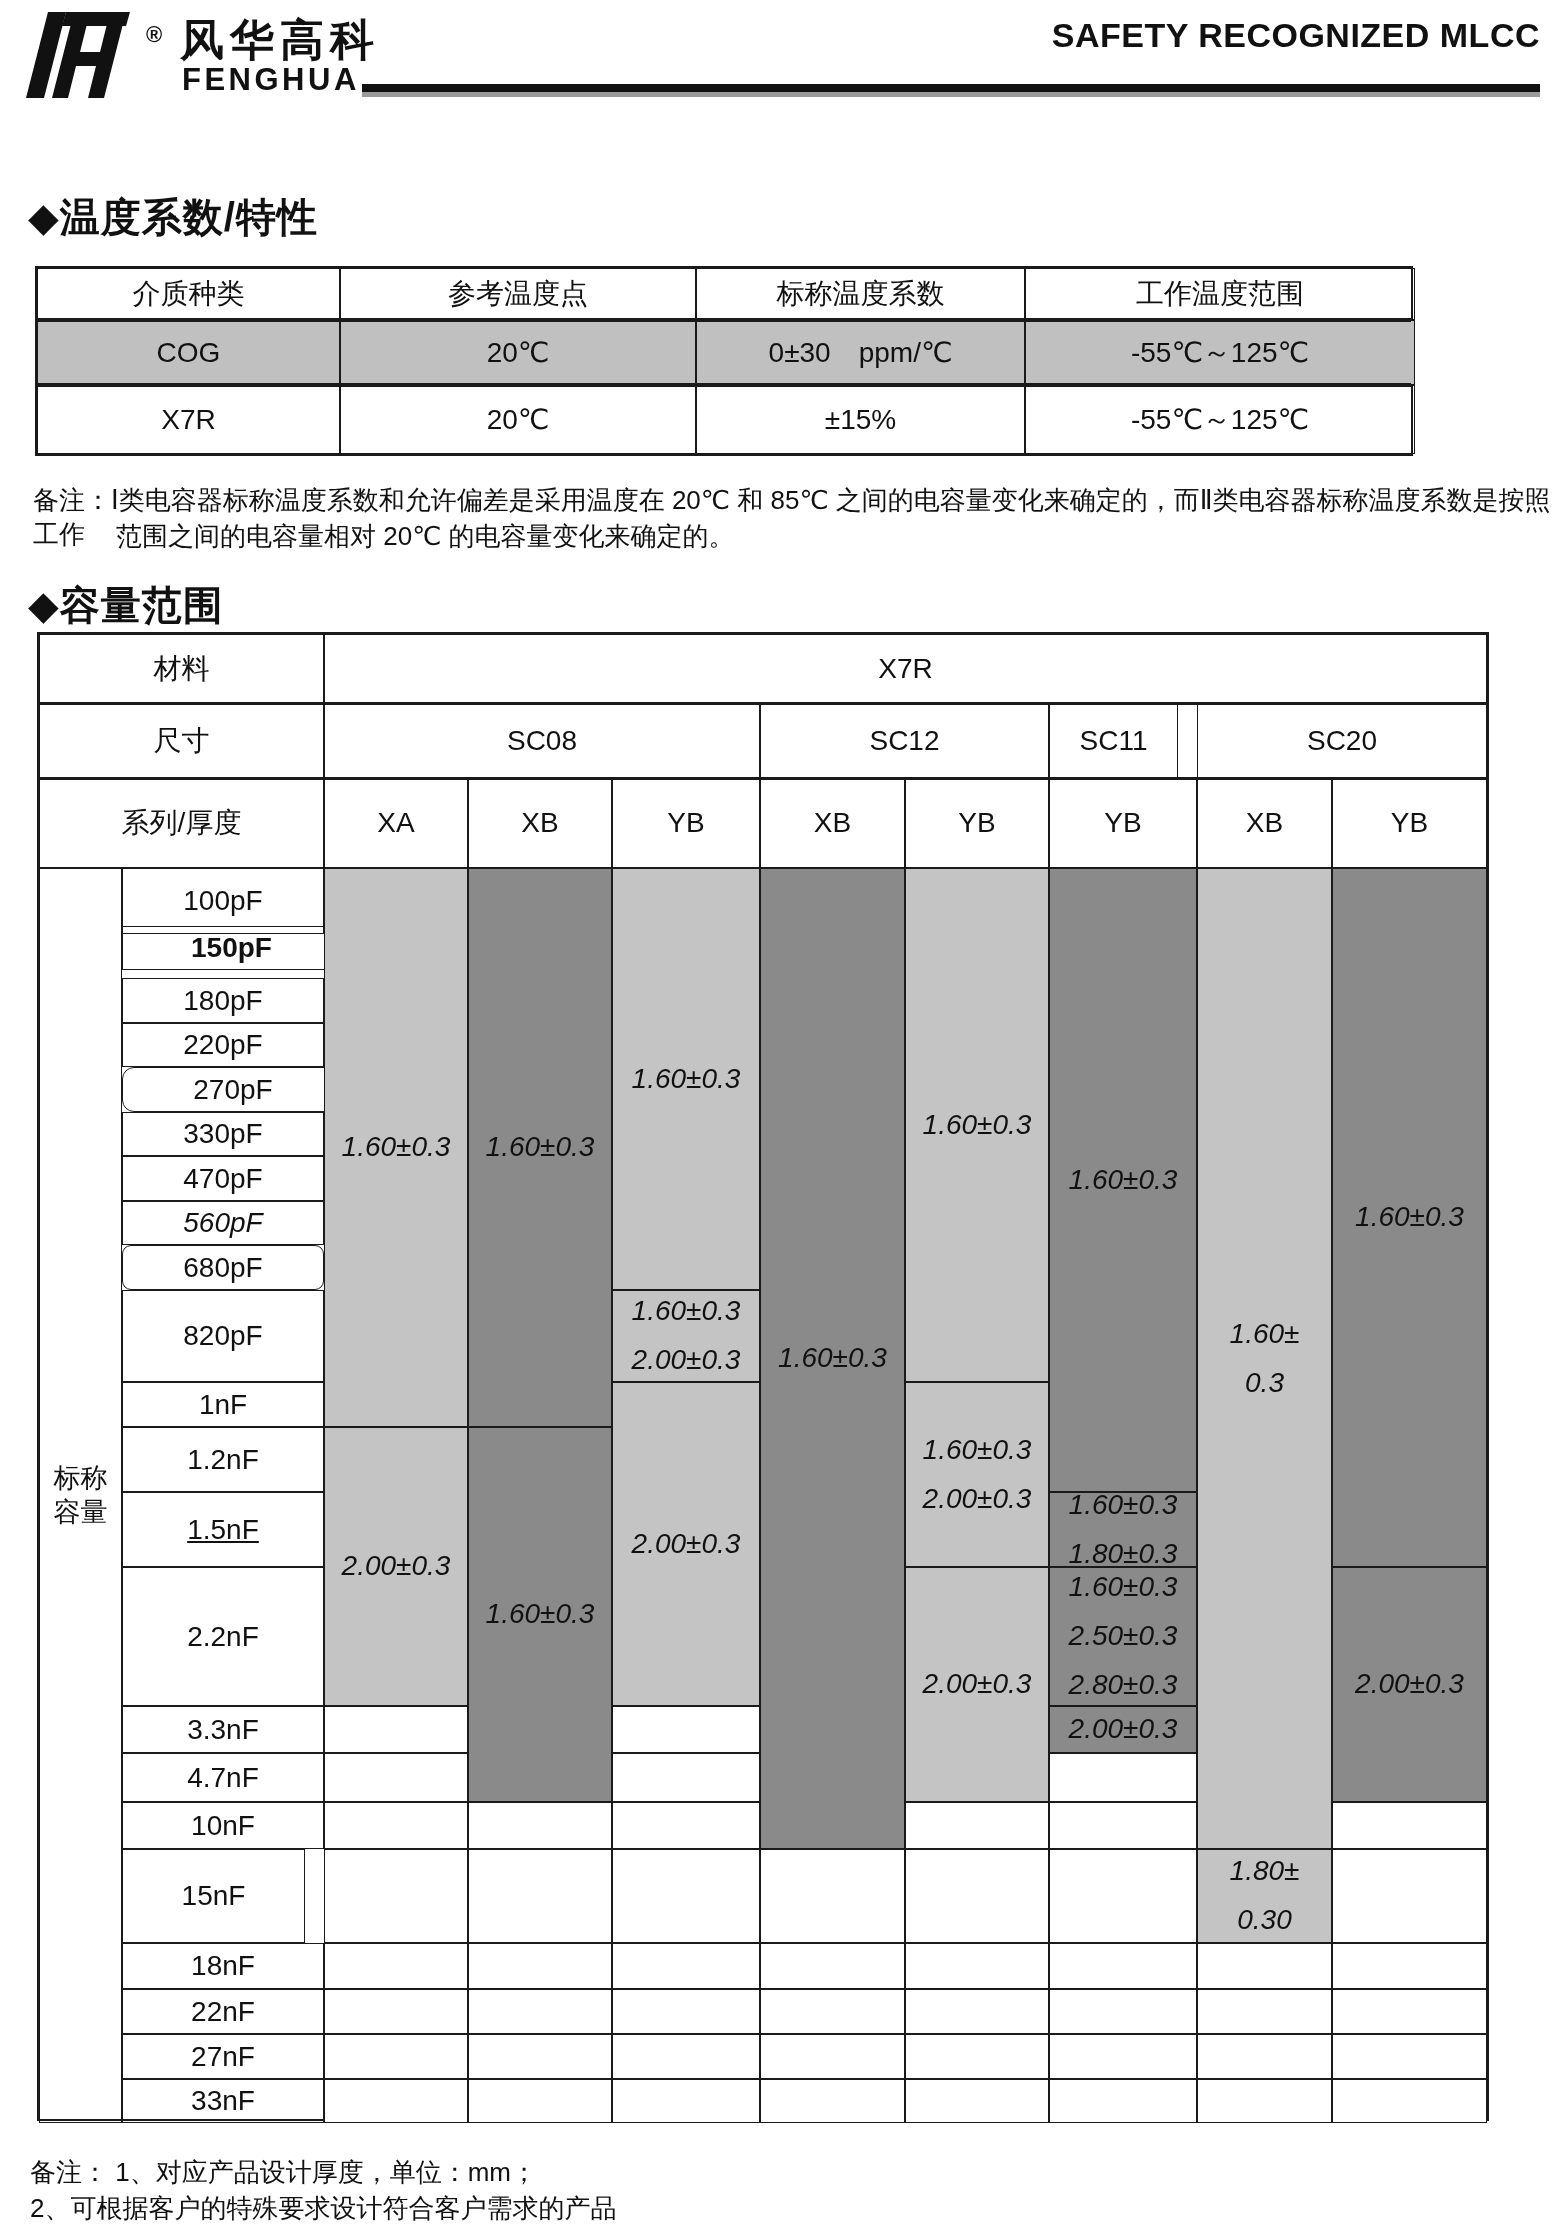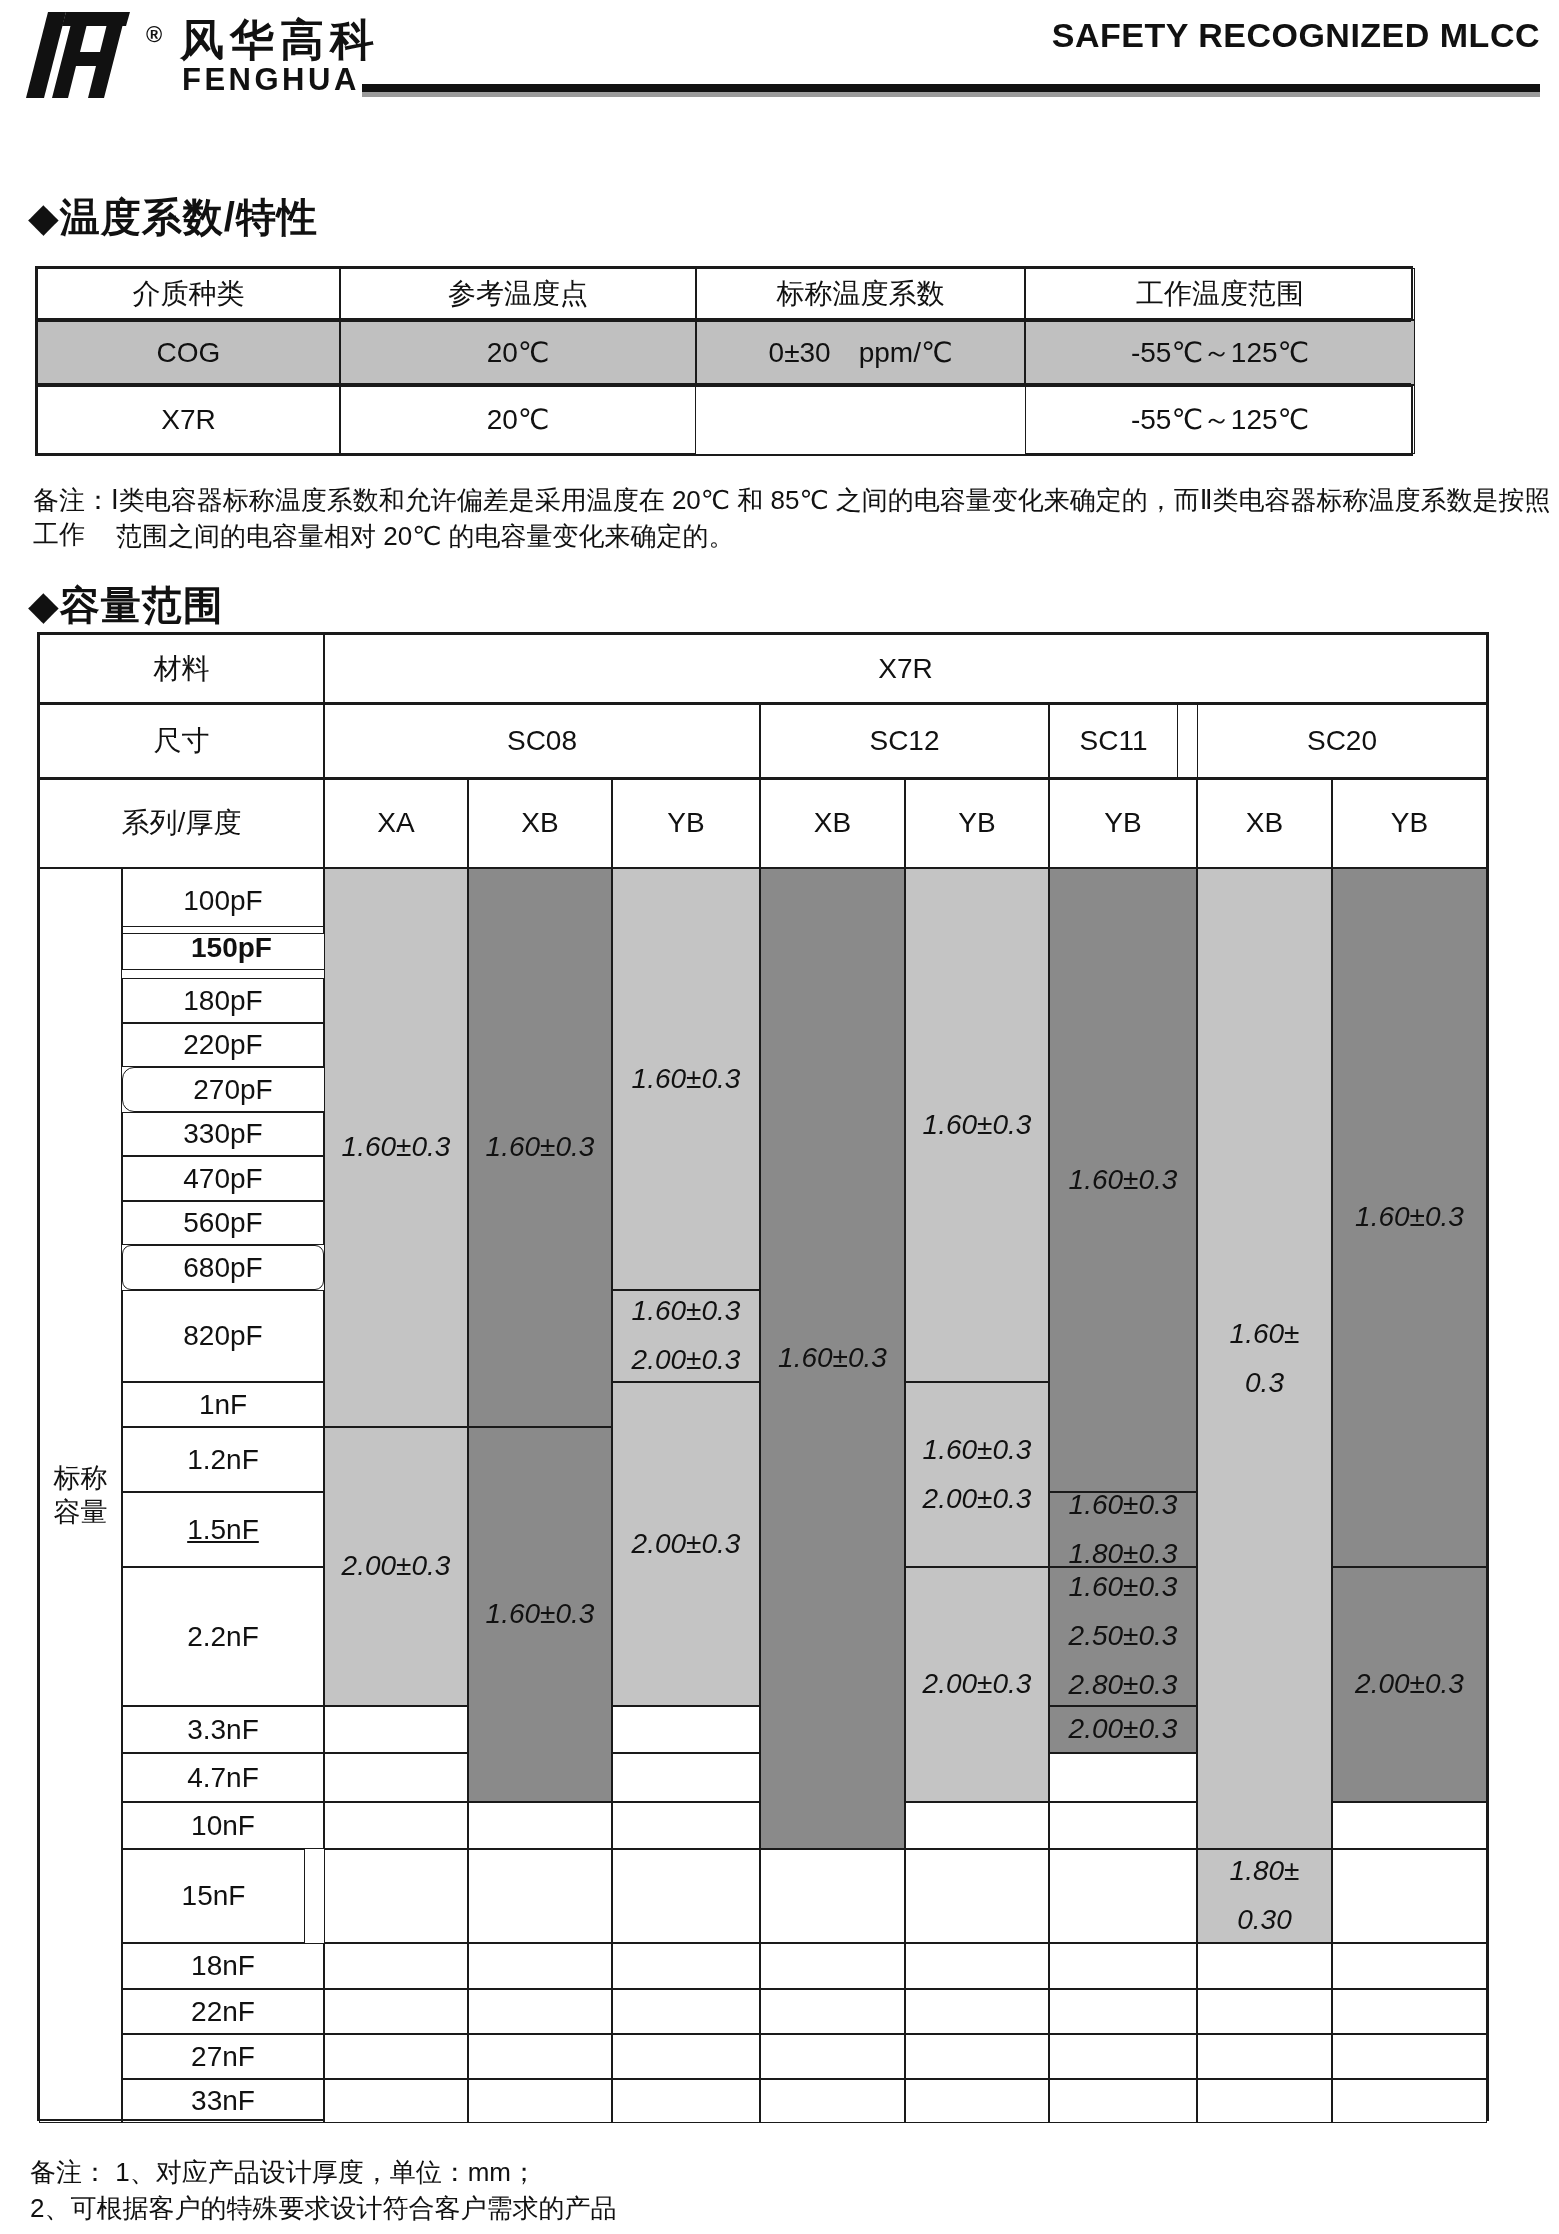--- a/index.html
+++ b/index.html
@@ -62,20 +62,21 @@
       <div class="cell " style="left: 0px; top: 0px; width: 303px; height: 52px;">介质种类</div>
       <div class="cell " style="left: 303px; top: 0px; width: 356px; height: 52px;">参考温度点</div>
       <div class="cell " style="left: 659px; top: 0px; width: 329px; height: 52px;">标称温度系数</div>
       <div class="cell " style="left: 988px; top: 0px; width: 390px; height: 52px;">工作温度范围</div>
       <div class="cell shade-row" style="left: 0px; top: 52px; width: 303px; height: 65px;">COG</div>
       <div class="cell shade-row" style="left: 303px; top: 52px; width: 356px; height: 65px;">20℃</div>
       <div class="cell shade-row" style="left: 659px; top: 52px; width: 329px; height: 65px;">0±30　ppm/℃</div>
       <div class="cell shade-row" style="left: 988px; top: 52px; width: 390px; height: 65px;">-55℃～125℃</div>
       <div class="cell " style="left: 0px; top: 117px; width: 303px; height: 69px;">X7R</div>
       <div class="cell " style="left: 303px; top: 117px; width: 356px; height: 69px;">20℃</div>
+      <div class="cell " style="left: 659px; top: 117px; width: 329px; height: 69px;">±15%</div>
       <div class="cell " style="left: 988px; top: 117px; width: 390px; height: 69px;">-55℃～125℃</div>
       <div class="hline" style="left: 0px; top: 50px; width: 1374px; height: 4px;"></div>
       <div class="hline" style="left: 0px; top: 115px; width: 1374px; height: 4px;"></div>
     </div>
   <div class="note" style="left:33px;top:484px;">备注：Ⅰ类电容器标称温度系数和允许偏差是采用温度在 20℃ 和 85℃ 之间的电容量变化来确定的，而Ⅱ类电容器标称温度系数是按照工作</div>
   <div class="note" style="left:116px;top:520px;">范围之间的电容量相对 20℃ 的电容量变化来确定的。</div>
 
   <div class="sec-title" style="top:578px;">◆容量范围</div>
   <div id="cap-table" class="tbl" style="left:37px;top:632px;width:1452px;height:1489px;padding-left:32px;">
       <div class="cell " style="left: 0px; top: 0px; width: 285px; height: 69px;">材料</div>
@@ -98,21 +99,21 @@
         <span>标称</span>
         <span>容量</span>
       </div>
       <div class="cell " style="left: 83px; top: 234px; width: 202px; height: 66px;">100pF</div>
       <div class="cell " style="left: 83px; top: 292px; width: 219px; height: 44px; font-weight: bold;">150pF</div>
       <div class="cell " style="left: 83px; top: 344px; width: 202px; height: 45px;">180pF</div>
       <div class="cell " style="left: 83px; top: 389px; width: 202px; height: 44px;">220pF</div>
       <div class="cell " style="left: 83px; top: 433px; width: 222px; height: 45px; border-radius: 12px;">270pF</div>
       <div class="cell " style="left: 83px; top: 478px; width: 202px; height: 44px;">330pF</div>
       <div class="cell " style="left: 83px; top: 522px; width: 202px; height: 45px;">470pF</div>
-      <div class="cell " style="left: 83px; top: 567px; width: 202px; height: 44px;">560pF</div>
+      <div class="cell " style="left: 83px; top: 567px; width: 202px; height: 44px; font-style: italic;">560pF</div>
       <div class="cell " style="left: 83px; top: 611px; width: 202px; height: 45px; border-radius: 9px;">680pF</div>
       <div class="cell " style="left: 83px; top: 656px; width: 202px; height: 92px;">820pF</div>
       <div class="cell " style="left: 83px; top: 748px; width: 202px; height: 45px;">1nF</div>
       <div class="cell " style="left: 83px; top: 793px; width: 202px; height: 65px;">1.2nF</div>
       <div class="cell " style="left: 83px; top: 858px; width: 202px; height: 75px; text-decoration: underline;">1.5nF</div>
       <div class="cell " style="left: 83px; top: 933px; width: 202px; height: 139px;">2.2nF</div>
       <div class="cell " style="left: 83px; top: 1072px; width: 202px; height: 47px;">3.3nF</div>
       <div class="cell " style="left: 83px; top: 1119px; width: 202px; height: 49px;">4.7nF</div>
       <div class="cell " style="left: 83px; top: 1168px; width: 202px; height: 47px;">10nF</div>
       <div class="cell " style="left: 83px; top: 1215px; width: 183px; height: 94px;">15nF</div>

